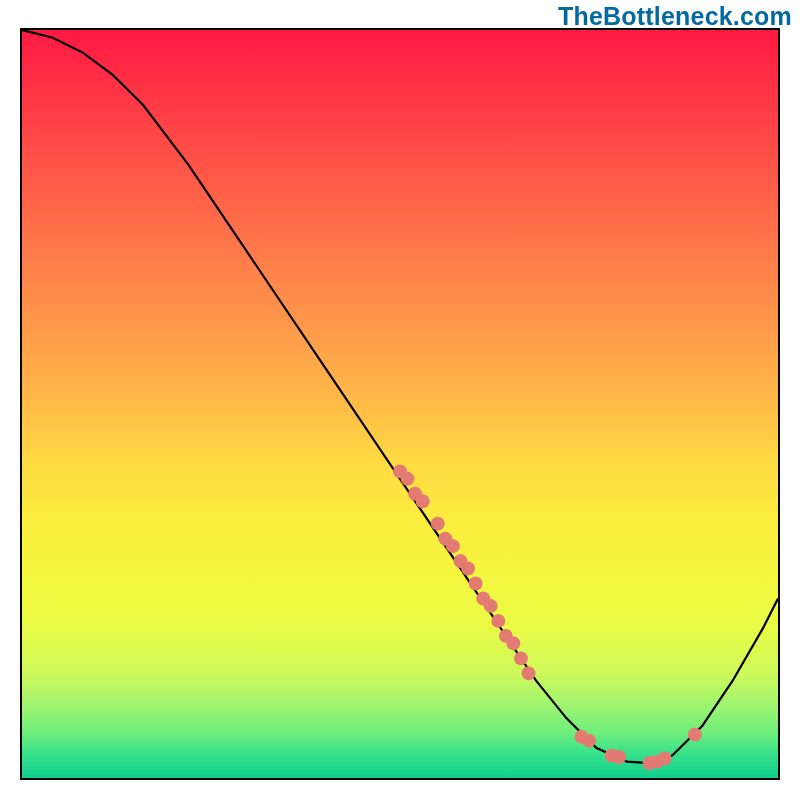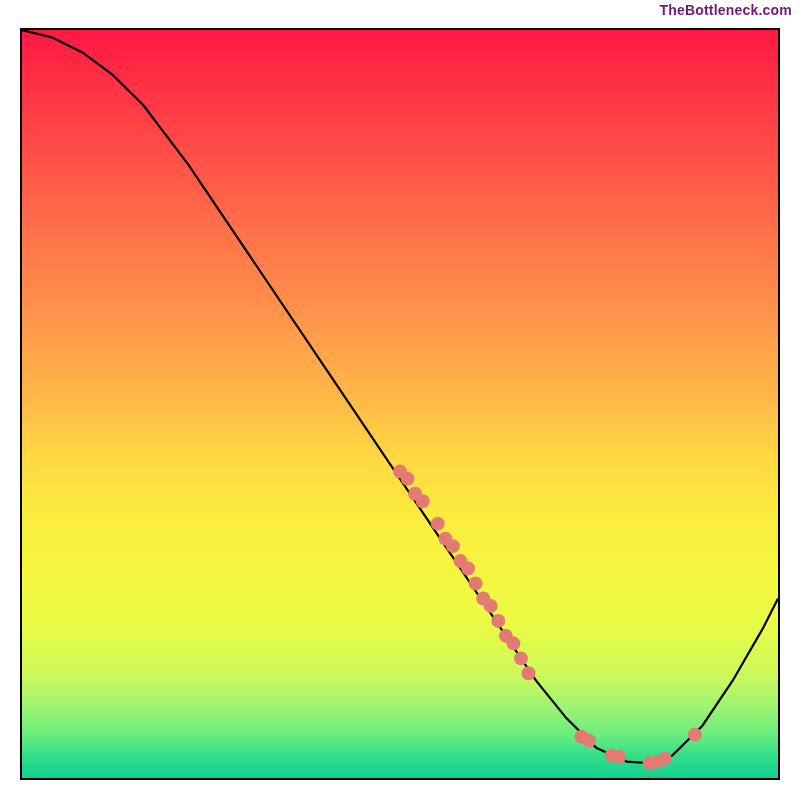--- a/index.html
+++ b/index.html
@@ -13,23 +13,23 @@
   }
   .frame {
     position: relative;
     width: 800px;
     height: 800px;
   }
   .watermark {
     position: absolute;
     top: 2px;
     right: 8px;
-    font-size: 14px;
+    font-size: 25px;
     font-weight: bold;
-    color: #701a75;
+    color: #0369a1;
     letter-spacing: 0.2px;
     z-index: 10;
   }
   .plot-box {
     position: absolute;
     left: 20px;
     top: 28px;
     width: 760px;
     height: 752px;
     border: 2.5px solid #000000;

